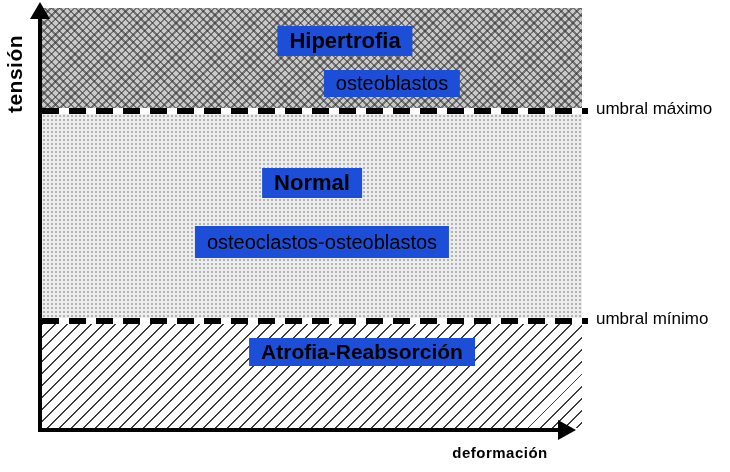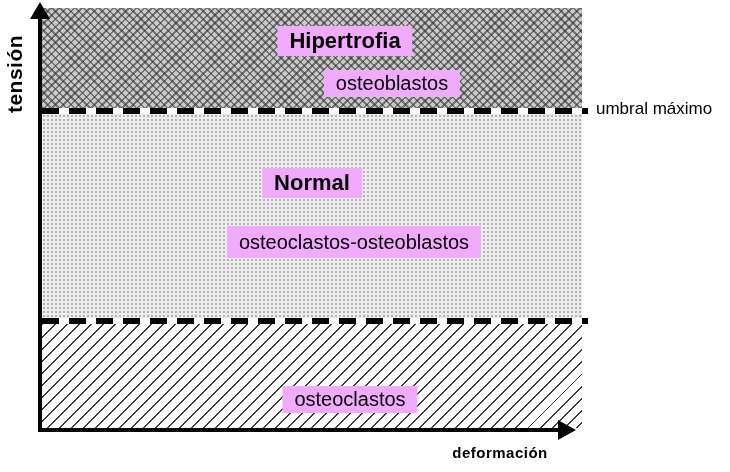--- a/index.html
+++ b/index.html
@@ -53,54 +53,55 @@
   }
   .threshold-max{top:108px;}
   .threshold-min{top:318px;}
   .threshold-label{
     position:absolute;left:596px;font-size:17px;line-height:20px;white-space:nowrap;
   }
   .threshold-label-max{top:99px;}
   .threshold-label-min{top:309px;}
   
   .label-box{
-    position:absolute;background:#f0abfc;padding:2px 12px;white-space:nowrap;
+    position:absolute;background:#1d4ed8;padding:2px 12px;white-space:nowrap;
     transform:translateX(-50%);text-align:center;
   }
   .zone-title{font-weight:bold;font-size:22px;}
   .zone-text{font-size:20px;}
   .hypertrophy-title{left:345px;top:26px;}
   .hypertrophy-cells{left:392px;top:70px;padding-left:12px;}
   .normal-title{left:312px;top:168px;}
-  .normal-cells{left:322px;top:226px;line-height:28px;margin-left:32px;}
+  .normal-cells{left:322px;top:226px;line-height:28px;}
   .atrophy-title{left:362px;top:338px;font-size:21px;}
   .atrophy-cells{left:350px;top:386px;}
 </style>
 </head>
 <body>
 
 <div class="diagram">
 
   <div class="zone zone-hypertrophy"></div>
   <div class="zone zone-normal"></div>
   <div class="zone zone-atrophy"></div>
 
   <div class="threshold threshold-max"></div>
   <div class="threshold threshold-min"></div>
   <div class="threshold-label threshold-label-max">umbral máximo</div>
+  <div class="threshold-label threshold-label-min">umbral mínimo</div>
 
   <div class="label-box zone-title hypertrophy-title">Hipertrofia</div>
   <div class="label-box zone-text hypertrophy-cells">osteoblastos</div>
 
   <div class="label-box zone-title normal-title">Normal</div>
   <div class="label-box zone-text normal-cells">
     <div>osteoclastos-osteoblastos</div>
   </div>
 
-  <div class="label-box zone-text atrophy-cells">osteoclastos</div>
+  <div class="label-box zone-title atrophy-title">Atrofia-Reabsorción</div>
 
   <div class="y-axis-line"></div>
   <div class="x-axis-line"></div>
   <div class="y-arrowhead"></div>
   <div class="x-arrowhead"></div>
   <div class="y-axis-label">tensión</div>
   <div class="x-axis-label">deformación</div>
 
 </div>
 

